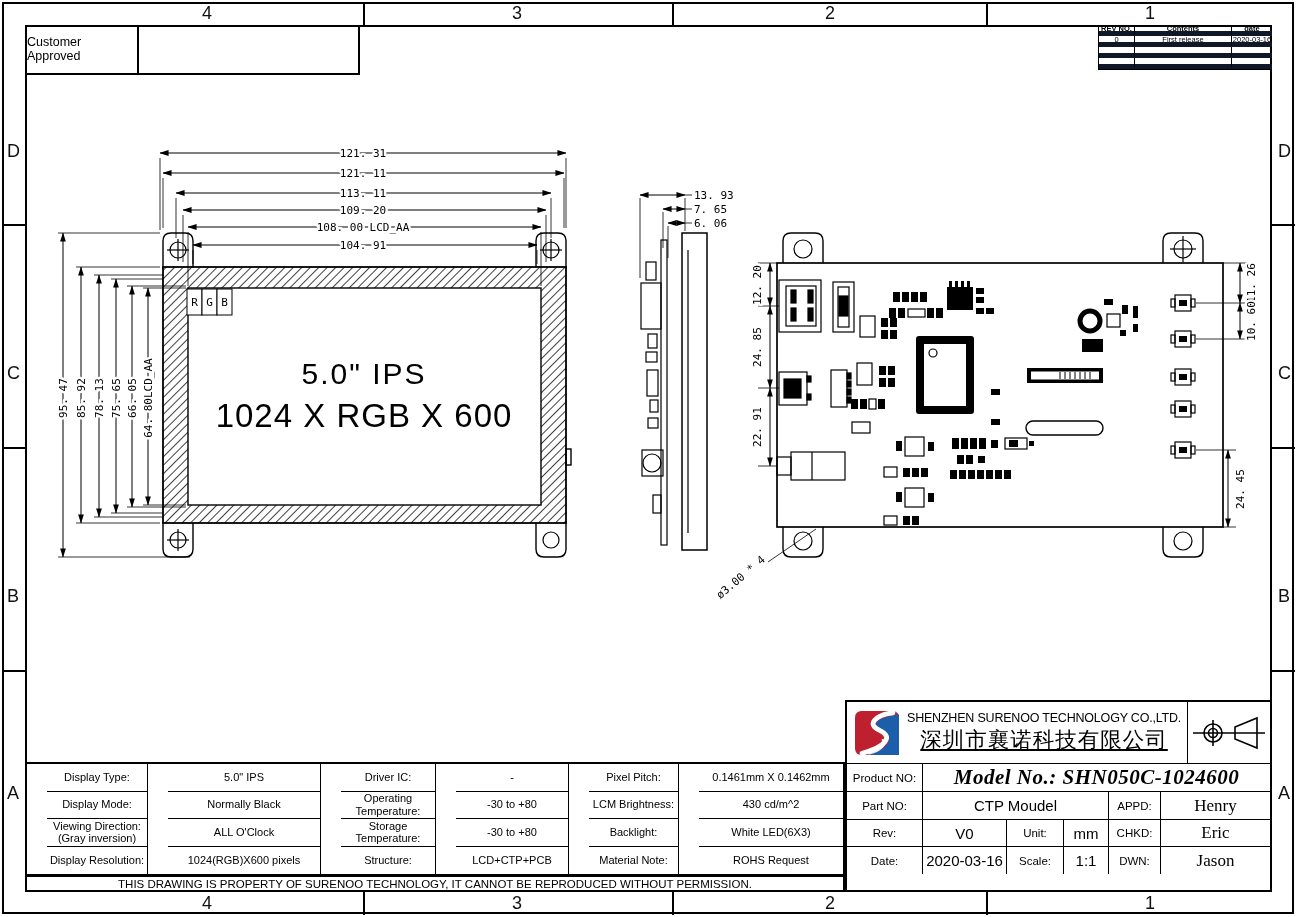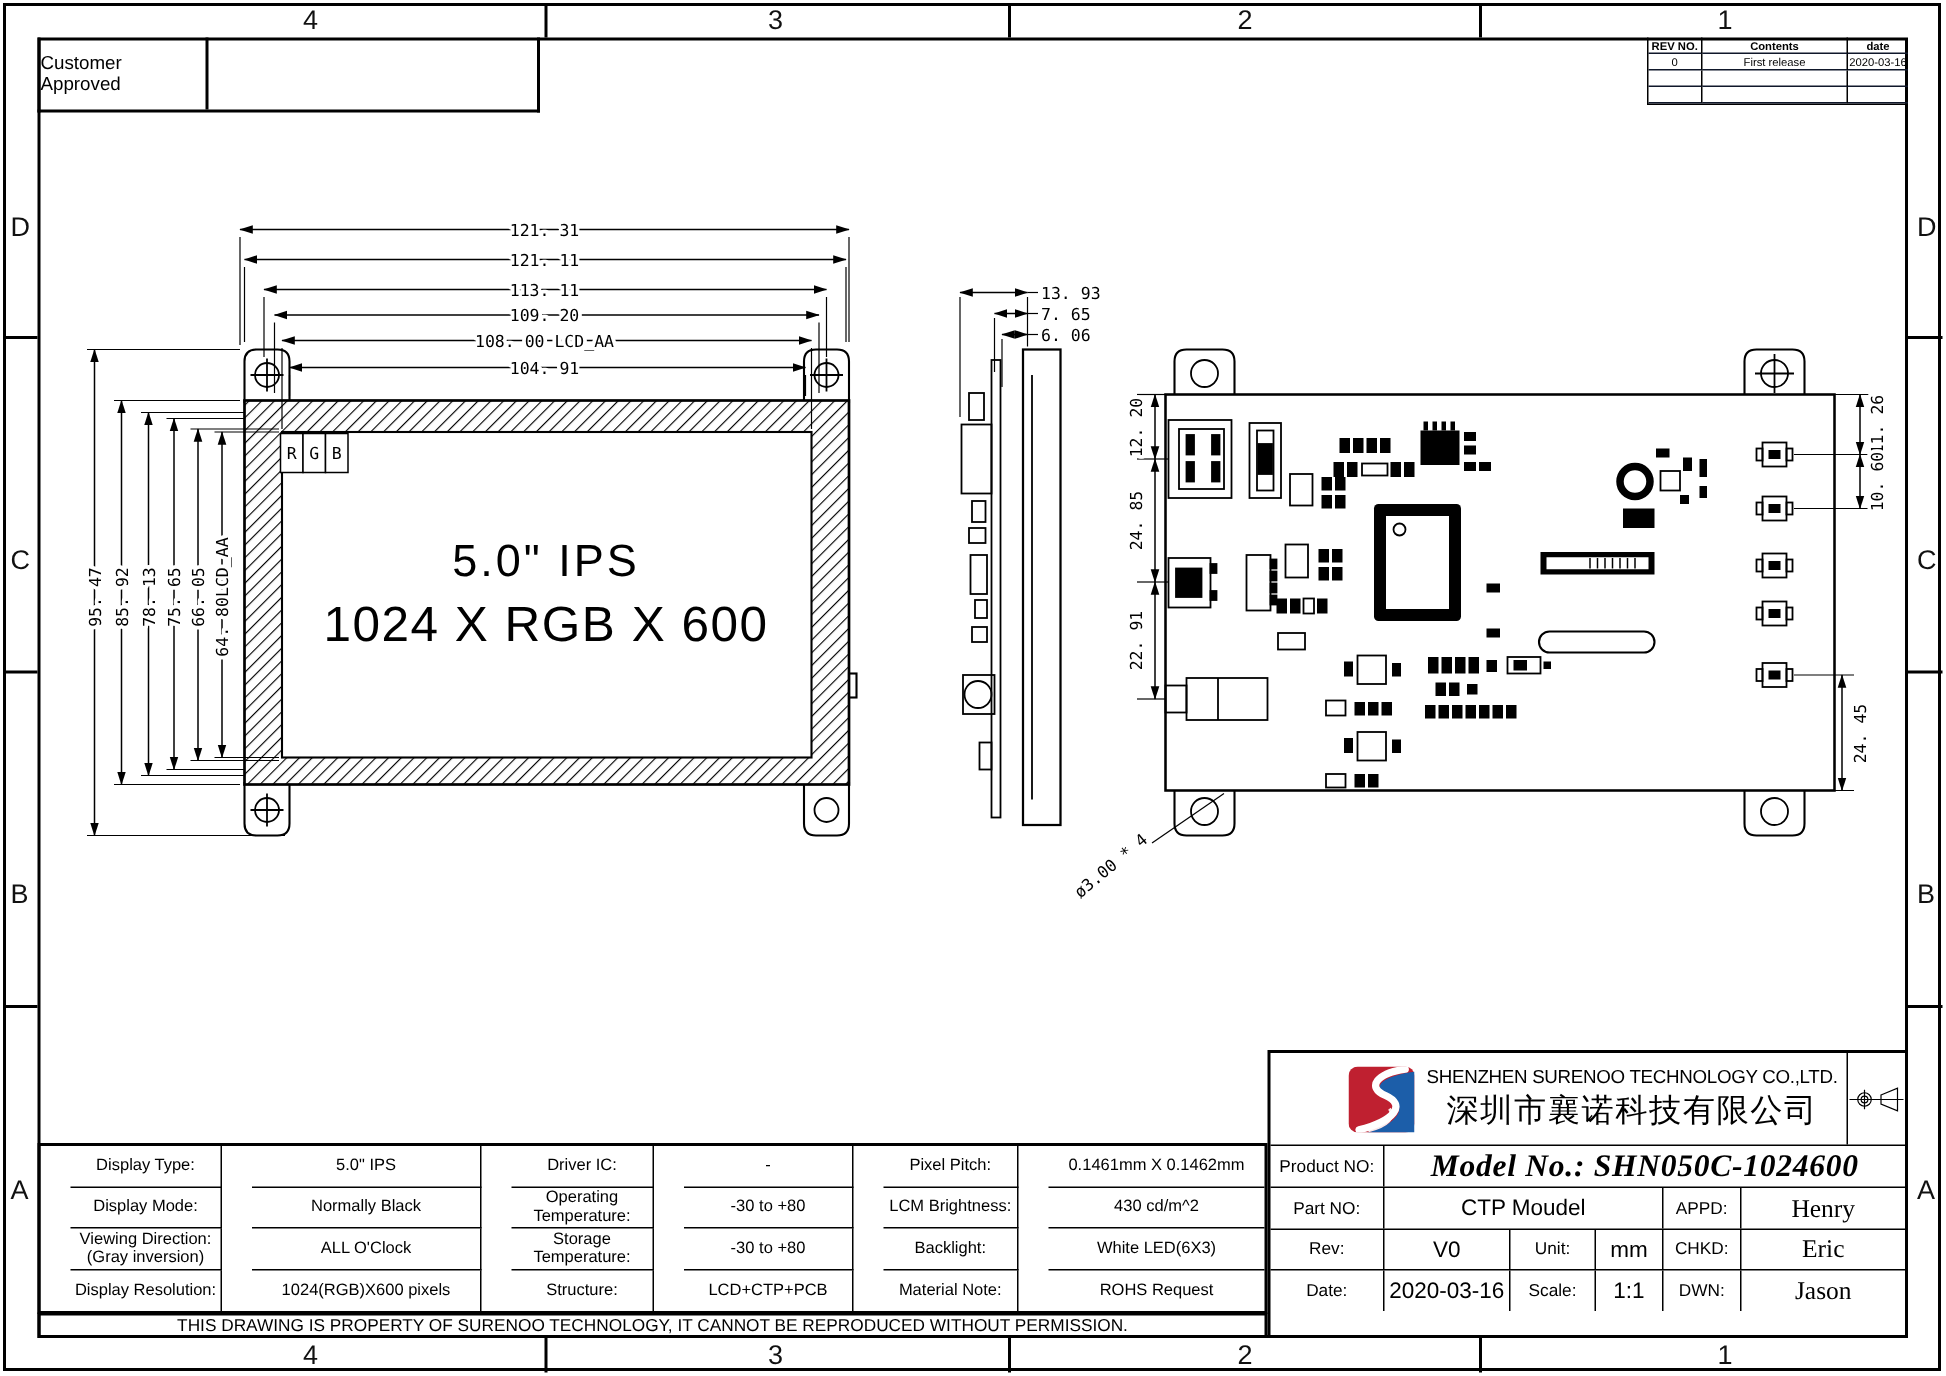--- a/index.html
+++ b/index.html
@@ -13,44 +13,44 @@
   .zone{position:absolute;font-size:18px;color:#111;}
   .zone.h{width:30px;text-align:center;}
   .zone.v{height:22px;line-height:22px;}
   
   .approval{left:25px;top:25px;width:335px;height:50px;display:flex;border:2px solid #000;border-top:none;}
   .approval .c1{width:112px;border-right:2px solid #000;display:flex;align-items:center;justify-content:center;font-size:12.5px;}
   .approval .c2{flex:1;}
   
   .revtable{left:1098px;top:25px;width:174px;border-left:1.5px solid #000;border-bottom:1.5px solid #000;font-size:7.5px;}
   .rev-row{display:flex;height:11px;}
-  .rev-row>div{border-right:1.5px solid #000;border-bottom:1px solid #0f172a;display:flex;align-items:center;justify-content:center;overflow:hidden;}
+  .rev-row>div{border-right:1.5px solid #000;border-bottom:5px solid #0f172a;display:flex;align-items:center;justify-content:center;overflow:hidden;}
   .rev-row .rc1{width:36px;}.rev-row .rc2{width:97px;}.rev-row .rc3{flex:1;border-right:none;}
   .rev-row.hdr{font-weight:bold;}
   
   .spec{left:25px;top:762px;width:820px;height:114px;border:2px solid #000;display:grid;
         grid-template-columns:121px 173px 115px 133px 110px 1fr;grid-auto-rows:27.5px;font-size:11px;}
   .spec>div{border-right:1.5px solid #000;border-bottom:1.5px solid #000;display:flex;align-items:center;justify-content:center;
         text-align:center;white-space:pre-line;line-height:1.15;padding:0 2px;margin-left:20px;}
   .spec>div:nth-child(6n){border-right:none;}
   .spec>div:nth-child(n+19){border-bottom:none;text-align:right;}
   .specfooter{left:25px;top:875px;width:820px;height:17px;border:2px solid #000;display:flex;align-items:center;justify-content:center;font-size:11.5px;}
   
   .tblock{left:845px;top:700px;width:427px;height:192px;border:2px solid #000;display:flex;flex-direction:column;}
   .tb-row{display:flex;border-bottom:1.5px solid #000;}
   .tb-row:last-child{border-bottom:none;}
   .tb-cell{border-right:1.5px solid #000;display:flex;align-items:center;justify-content:center;text-align:center;overflow:hidden;}
   .tb-cell.last{border-right:none;}
   .lab{font-size:11.5px;}
   .val-lg{font-size:17px;font-family:Liberation Serif, serif;}
   .val-md{font-size:15px;}
   .model{font-family:"Liberation Serif",serif;font-style:italic;font-weight:600;font-size:21px;letter-spacing:.5px;}
-  .company{display:flex;align-items:center;gap:8px;padding-left:8px;justify-content:flex-start;margin-left:44px;}
+  .company{display:flex;align-items:center;gap:8px;padding-left:8px;justify-content:flex-start;}
   .cn-en{font-size:12.5px;letter-spacing:-0.2px;}
-  .cn-cn{font-size:21.5px;letter-spacing:1px;}
+  .cn-cn{font-size:21.5px;letter-spacing:1px;text-decoration:underline;}
   
   svg text{font-family:"DejaVu Sans Mono",monospace;}
   .dimtxt{font-size:11px;fill:#000;paint-order:stroke;stroke:#fff;stroke-width:5px;stroke-linejoin:round;}
   .dim{stroke:#000;stroke-width:1;marker-start:url(#arr);marker-end:url(#arr);}
   .ext{stroke:#000;stroke-width:0.8;}
   .big1{font-family:"Liberation Sans",sans-serif;font-size:30px;fill:#000;letter-spacing:2px;}
   .big2{font-family:"Liberation Sans",sans-serif;font-size:33px;fill:#000;letter-spacing:1px;}
 </style>
 </head>
 <body>

